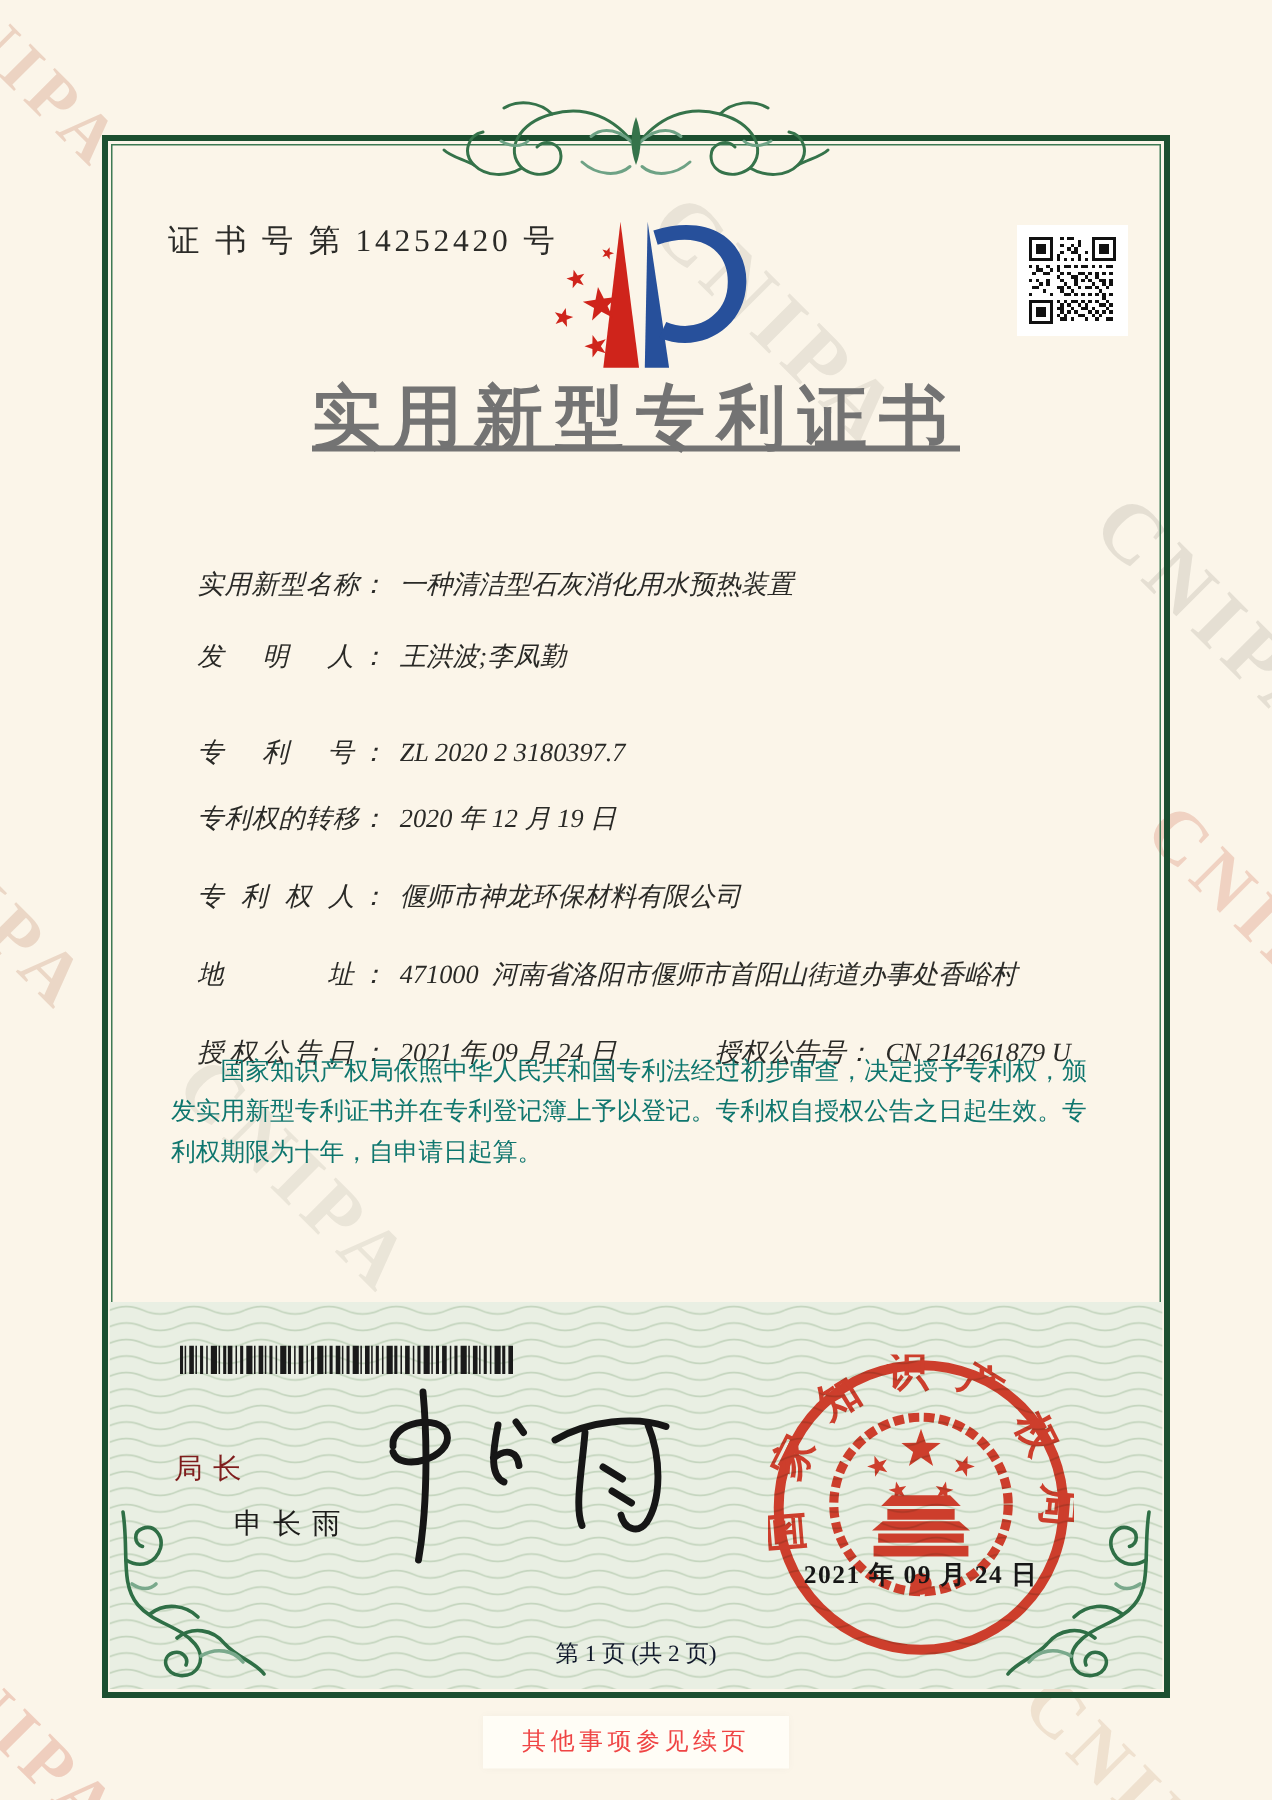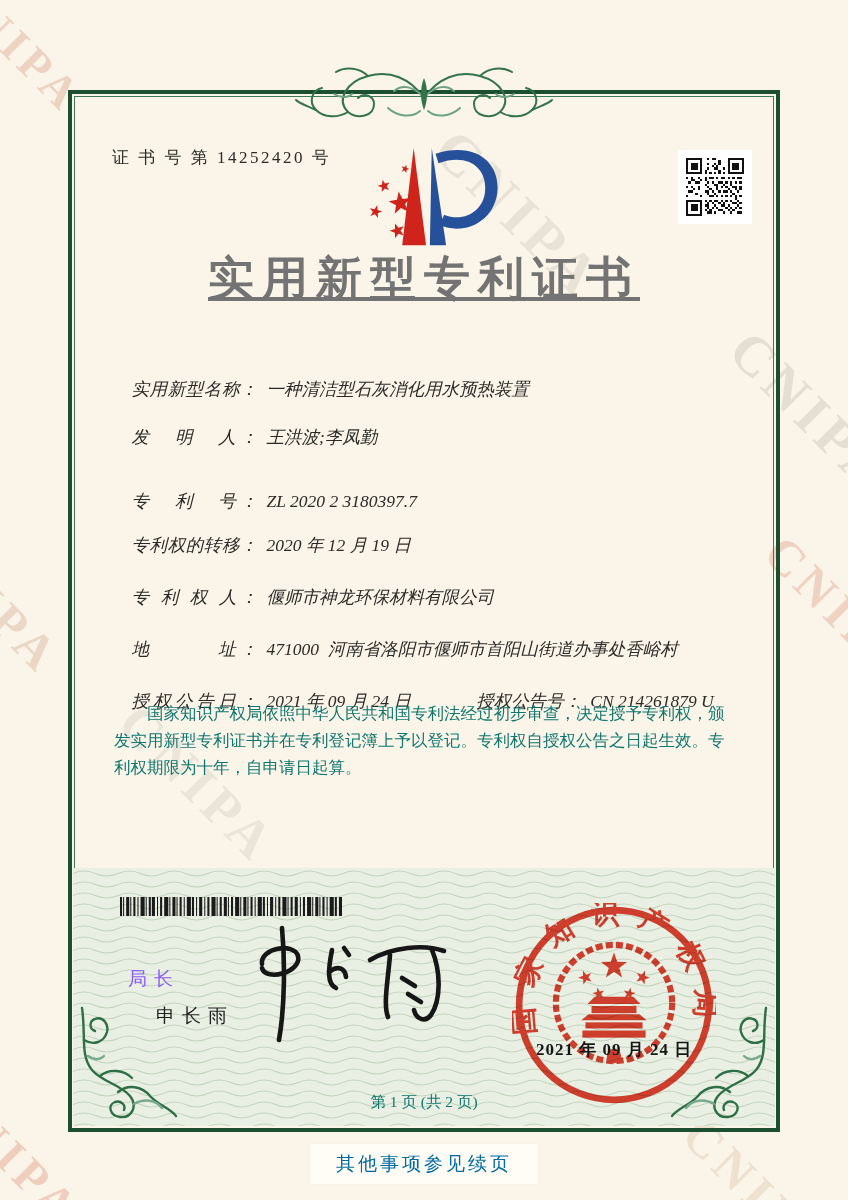--- a/index.html
+++ b/index.html
@@ -10,51 +10,51 @@
   
   .wm{position:absolute;font-weight:bold;letter-spacing:6px;
       transform:rotate(45deg);transform-origin:left top;
       font-family:"Liberation Serif","DejaVu Serif",serif;
       pointer-events:none;white-space:nowrap;}
   
   .frame{position:absolute;left:68px;top:90px;width:704px;height:1034px;
          border:4px solid #1c4f30;}
   .frame-inner{position:absolute;inset:2px;border:1px solid #3d7a54;}
   
-  .certno{left:112px;top:146px;font-size:17px;letter-spacing:2.5px;color:#2b2b28;}
+  .certno{left:112px;top:146px;font-size:21px;letter-spacing:2.5px;color:#2b2b28;}
   
   .title{left:0;top:248px;width:100%;text-align:center;font-size:46px;
          font-weight:bold;letter-spacing:8px;color:#737373;text-decoration:underline;}
   
   .fields{left:114px;top:356px;width:620px;font-size:17.5px;color:#2a2a27;}
   .frow{position:absolute;left:0;white-space:pre;font-style:italic;}
   .lbl-w{display:inline-block;width:126px;text-align:justify;text-align-last:justify;
          text-justify:inter-character;}
   .val{margin-left:9px;white-space:pre;}
   .pair2{position:absolute;left:336px;top:0;white-space:pre;}
   
   .legal{left:114px;top:700px;width:624px;font-size:16.5px;line-height:27px;color:#0f766e;}
   .legal p{margin:0;text-indent:2em;}
   
   .band{left:73px;top:868px;width:702px;height:258px;}
   
   .barcode{left:120px;top:897px;}
   
-  .signer-title{left:128px;top:966px;font-size:19px;letter-spacing:7px;color:#8b5cf6;}
+  .signer-title{left:116px;top:966px;font-size:19px;letter-spacing:7px;color:#7f1d1d;}
   .signer-name{left:116px;top:1003px;font-size:19px;letter-spacing:7px;color:#1d1d1b;margin-left:40px;}
   .sig{left:232px;top:920px;}
   
   .seal{left:512px;top:903px;mix-blend-mode:multiply;opacity:.95;}
   .seal-date{left:512px;top:1038px;width:204px;text-align:center;font-size:17px;
              letter-spacing:1px;color:#161616;font-weight:bold;}
   
-  .pageinfo{left:68px;top:1092px;width:712px;text-align:center;font-size:15.5px;color:#0f766e;}
+  .pageinfo{left:68px;top:1092px;width:712px;text-align:center;font-size:15.5px;color:#0f172a;}
   .contnote{left:50%;top:1144px;transform:translateX(-50%);
-            background:#fffdf6;padding:7px 26px;font-size:19px;letter-spacing:3px;
-            color:#0369a1;box-shadow:0 0 6px rgba(0,0,0,0.03);}
+            background:#fffdf6;padding:7px 26px;font-size:16px;letter-spacing:3px;
+            color:#ef4444;box-shadow:0 0 6px rgba(0,0,0,0.03);}
   .qrbox{left:678px;top:150px;width:74px;height:74px;background:#fff;
          display:flex;align-items:center;justify-content:center;}
 </style>
 </head>
 <body>
 
 <div class="wm" style="left:-28px;top:-36px;font-size:46px;color:rgba(208,150,122,0.35);">CNIPA</div>
 <div class="wm" style="left:468px;top:116px;font-size:58px;color:rgba(168,162,150,0.22);">CNIPA</div>
 <div class="wm" style="left:762px;top:318px;font-size:56px;color:rgba(168,162,150,0.26);">CNIPA</div>
 <div class="wm" style="left:-58px;top:514px;font-size:50px;color:rgba(202,152,124,0.32);">CNIPA</div>

